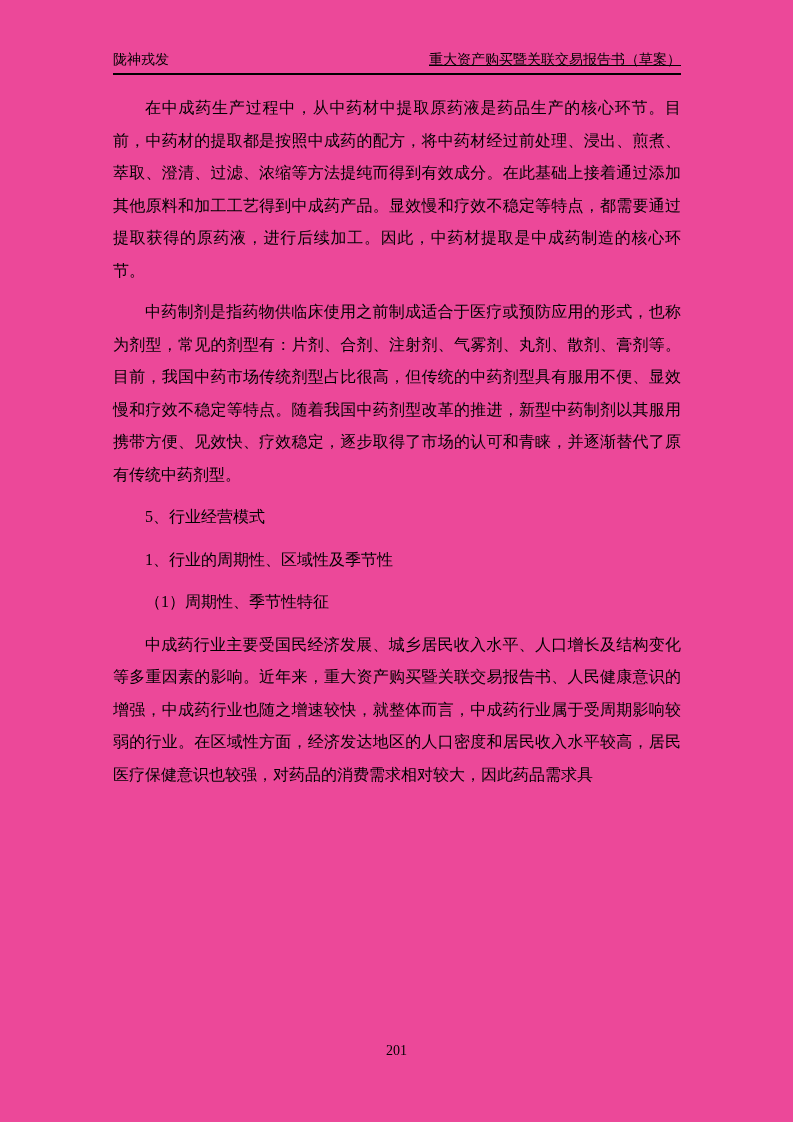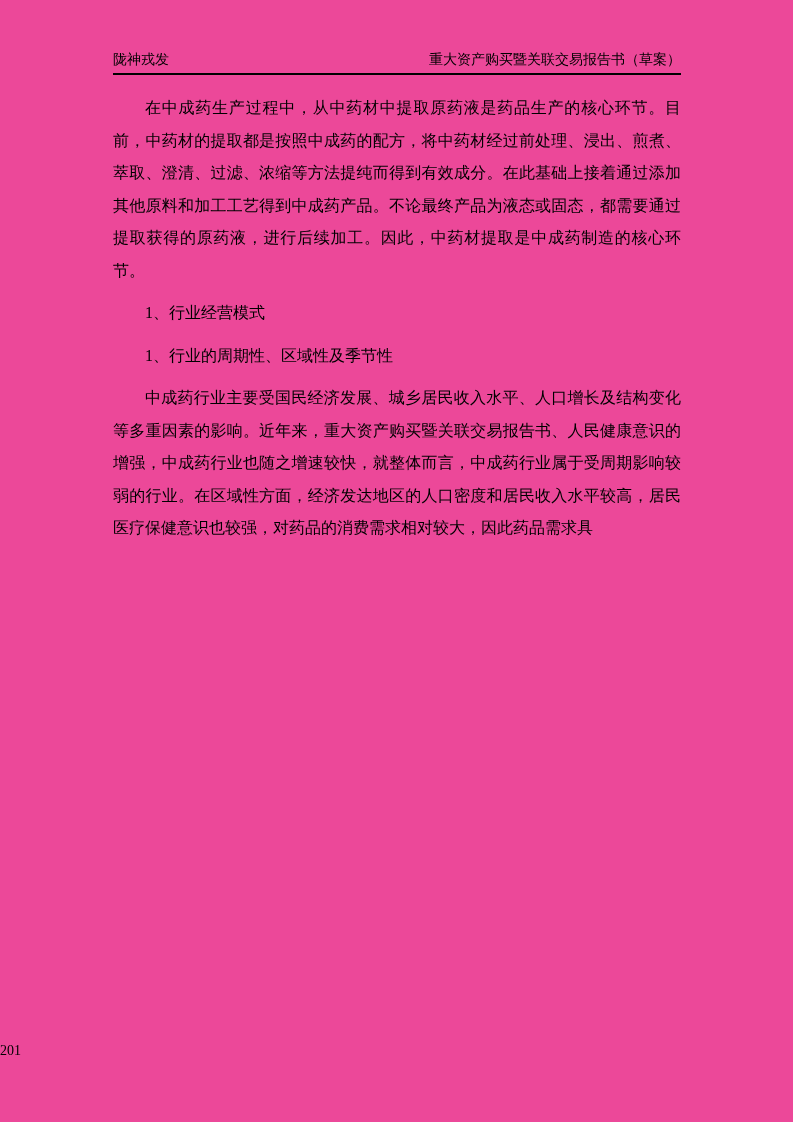--- a/index.html
+++ b/index.html
@@ -25,21 +25,21 @@
     right: 112px;
     display: flex;
     justify-content: space-between;
     align-items: flex-end;
     font-size: 14px;
     line-height: 20px;
     padding-bottom: 3px;
     border-bottom: 2px solid #000000;
   }
   .header .hleft { white-space: nowrap; }
-  .header .hright { white-space: nowrap; }
+  .header .hright { white-space: nowrap; text-decoration: underline; }
   .content {
     position: absolute;
     top: 92px;
     left: 113px;
     width: 568px;
     font-size: 16px;
     line-height: 32.5px;
     text-align: justify;
     text-justify: inter-ideograph;
   }
@@ -60,38 +60,41 @@
     font-size: 16px;
     font-weight: normal;
     text-indent: 2em;
     line-height: 32.5px;
   }
   .footer {
     position: absolute;
     bottom: 62px;
     left: 0;
     right: 0;
+    text-align: center;
     font-size: 14px;
     line-height: 18px;
   }
 </style>
 </head>
 <body>
 
 <div class="page">
 
   <div class="header">
     <span class="hleft">陇神戎发</span>
     <span class="hright">重大资产购买暨关联交易报告书（草案）</span>
   </div>
 
   <div class="content">
-    <p class="para">在中成药生产过程中，从中药材中提取原药液是药品生产的核心环节。目前，中药材的提取都是按照中成药的配方，将中药材经过前处理、浸出、煎煮、萃取、澄清、过滤、浓缩等方法提纯而得到有效成分。在此基础上接着通过添加其他原料和加工工艺得到中成药产品。不论最终产品为液态或固态，都需要通过提取获得的原药液，进行后续加工。因此，中药材提取是中成药制造的核心环节。</p>
-    <h3 class="heading">1、行业经营模式</h3>
+    <p class="para">在中成药生产过程中，从中药材中提取原药液是药品生产的核心环节。目前，中药材的提取都是按照中成药的配方，将中药材经过前处理、浸出、煎煮、萃取、澄清、过滤、浓缩等方法提纯而得到有效成分。在此基础上接着通过添加其他原料和加工工艺得到中成药产品。显效慢和疗效不稳定等特点，都需要通过提取获得的原药液，进行后续加工。因此，中药材提取是中成药制造的核心环节。</p>
+    <p class="para">中药制剂是指药物供临床使用之前制成适合于医疗或预防应用的形式，也称为剂型，常见的剂型有：片剂、合剂、注射剂、气雾剂、丸剂、散剂、膏剂等。目前，我国中药市场传统剂型占比很高，但传统的中药剂型具有服用不便、显效慢和疗效不稳定等特点。随着我国中药剂型改革的推进，新型中药制剂以其服用携带方便、见效快、疗效稳定，逐步取得了市场的认可和青睐，并逐渐替代了原有传统中药剂型。</p>
+    <h3 class="heading">5、行业经营模式</h3>
     <h3 class="heading">1、行业的周期性、区域性及季节性</h3>
+    <h4 class="subheading">（1）周期性、季节性特征</h4>
     <p class="para">中成药行业主要受国民经济发展、城乡居民收入水平、人口增长及结构变化等多重因素的影响。近年来，重大资产购买暨关联交易报告书、人民健康意识的增强，中成药行业也随之增速较快，就整体而言，中成药行业属于受周期影响较弱的行业。在区域性方面，经济发达地区的人口密度和居民收入水平较高，居民医疗保健意识也较强，对药品的消费需求相对较大，因此药品需求具</p>
   </div>
 
   <div class="footer">
     <span>201</span>
   </div>
 
 </div>
 
 </body></html>

